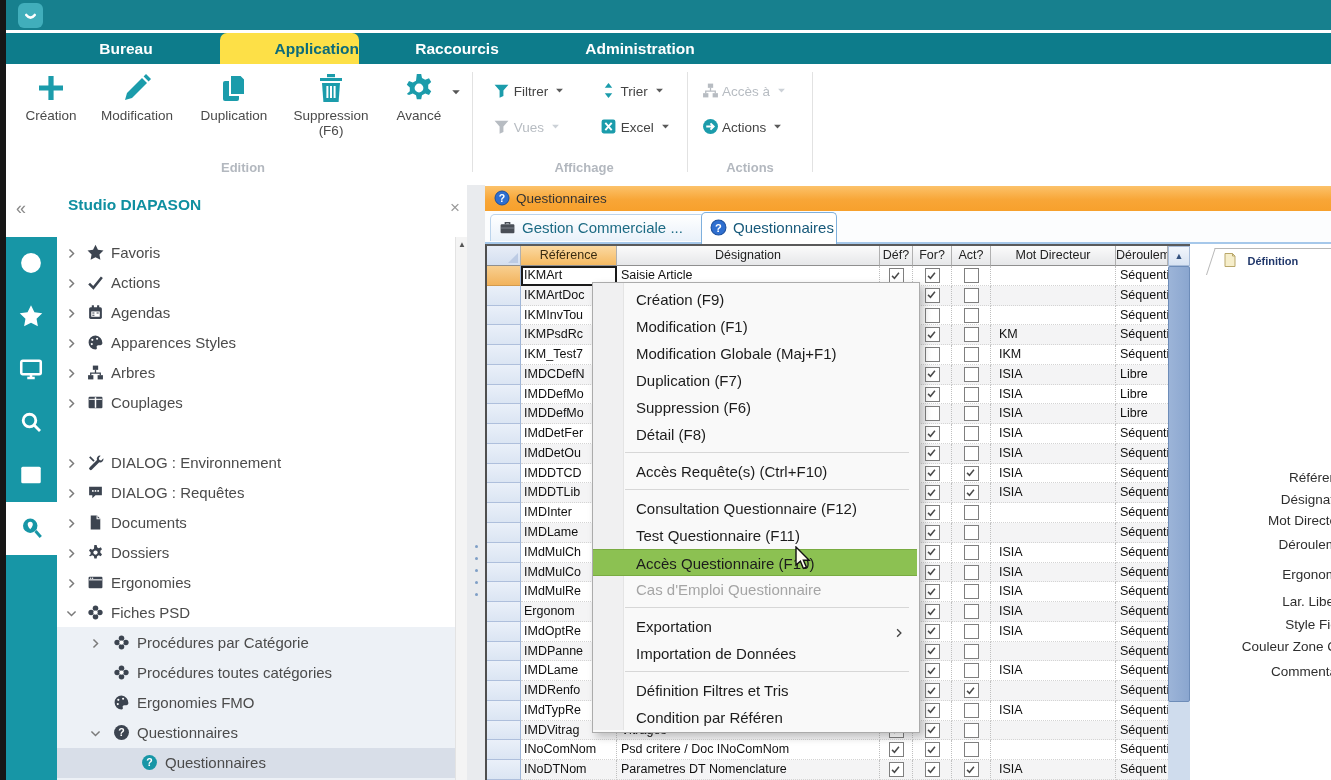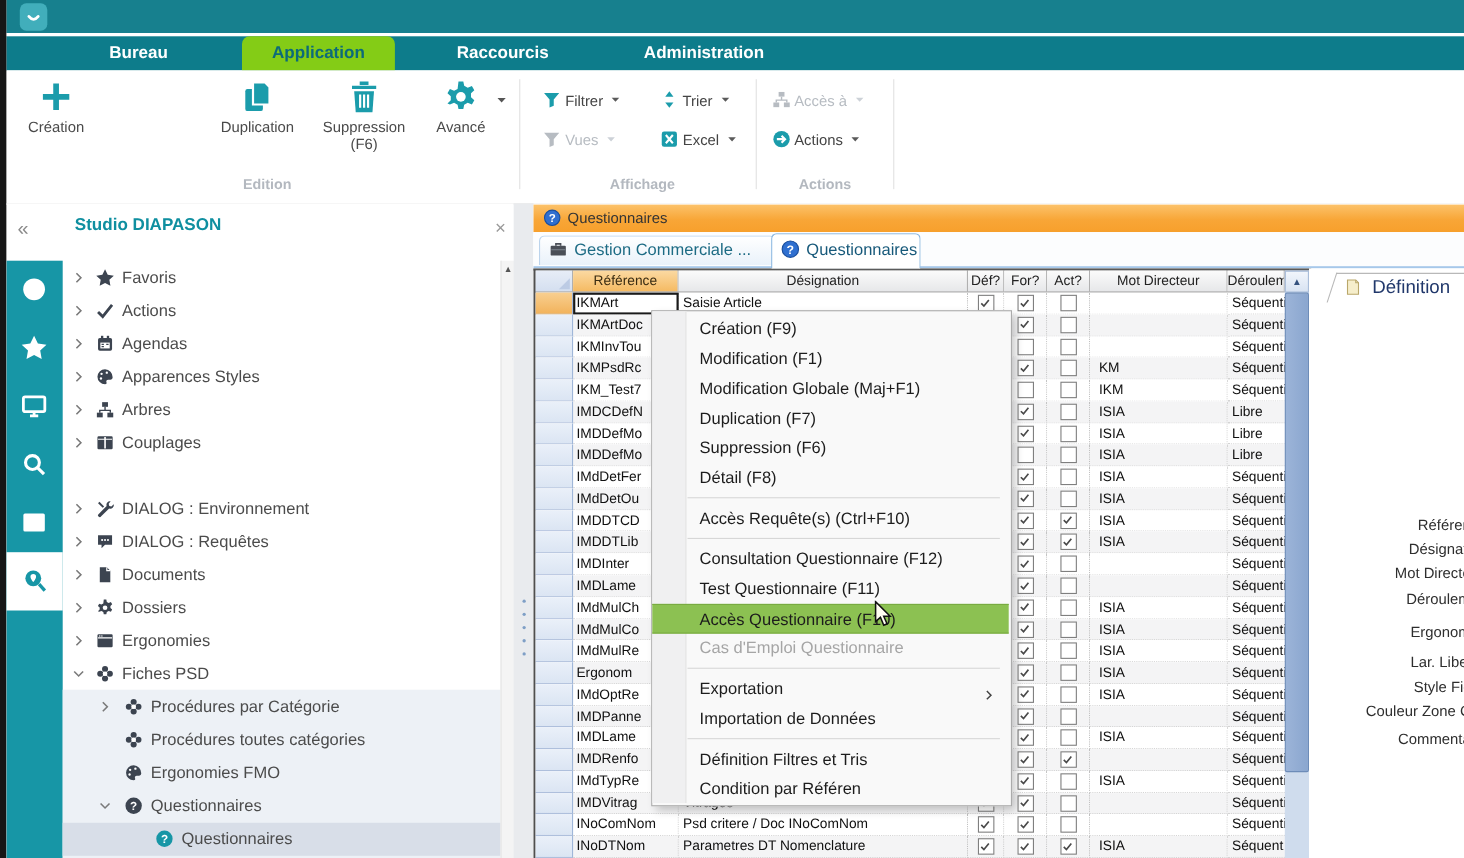--- a/index.html
+++ b/index.html
@@ -8,21 +8,21 @@
   .abs{position:absolute;}
   #edge-strip{left:0;top:0;width:6px;height:780px;background:#161616;}
   
   #titlebar{left:6px;top:0;width:1325px;height:30px;background:#17808e;}
   #app-icon{left:12px;top:3px;width:25px;height:25px;border-radius:6px;background:#41aebb;color:#fff;}
   #app-icon svg{width:17px;height:17px;margin:4px;}
   #title-sep{left:6px;top:30px;width:1325px;height:3px;background:#ffffff;}
   #tabbar{left:6px;top:33px;width:1325px;height:31px;background:#0d7c8b;}
   .ribbon-tab{position:absolute;top:0;height:31px;line-height:31px;text-align:center;
       color:#fff;font-size:15.5px;font-weight:bold;cursor:default;}
-  .ribbon-tab.active{background:#84cc16;color:#0c6b7a;border-radius:7px 7px 0 0;}
+  .ribbon-tab.active{background:#fde047;color:#0c6b7a;border-radius:7px 7px 0 0;text-align:right;}
   #ribbon{left:6px;top:64px;width:1325px;height:121px;background:#fff;border-bottom:1px solid #dcdcdc;}
   .rb-sep{position:absolute;top:8px;width:1px;height:100px;background:#e2e2e2;}
   .rb-group-label{position:absolute;top:96px;font-size:13px;color:#b3b8bf;text-align:center;font-weight:bold;}
   .big-btn{position:absolute;top:8px;text-align:center;color:#4a4a4a;font-size:13.5px;cursor:default;}
   .big-btn .bi{display:block;margin:0 auto 4px auto;width:32px;height:32px;color:#1b9cab;}
   .big-btn .bi svg{width:32px;height:32px;}
   .small-btn{position:absolute;height:22px;font-size:13.5px;color:#444;white-space:nowrap;cursor:default;}
   .small-btn .si{display:inline-block;width:17px;height:17px;vertical-align:-3px;color:#1b9cab;}
   .small-btn .si svg{width:17px;height:17px;}
   .small-btn .caret{display:inline-block;width:11px;height:11px;color:#5a5a5a;margin-left:6px;}
@@ -99,21 +99,21 @@
       color:#33517e;font-size:9px;text-align:center;line-height:18px;}
   #tbl-scroll .thumb{position:absolute;left:0;top:20px;width:22px;height:436px;
       background:linear-gradient(90deg,#9cb4d8,#8aa6cf);border:1px solid #6d8cb8;box-sizing:border-box;border-radius:2px;}
   
   #detail{position:absolute;left:705px;top:59px;width:141px;height:536px;background:#fff;}
   #def-tab-outline{position:absolute;left:16px;top:4px;width:130px;height:26px;
       border-top:1px solid #b8b8b8;border-left:1px solid #b8b8b8;transform:skewX(-18deg);transform-origin:bottom left;}
   #def-title-wrap{position:absolute;left:32px;top:7px;white-space:nowrap;}
   #def-title-wrap .pi{display:inline-block;width:16px;height:16px;vertical-align:-3px;margin-right:5px;}
   #def-title-wrap .pi svg{width:16px;height:16px;}
-  #def-title{font-size:17px;font-weight:normal;color:#21386b;display:inline;margin-top:12px;}
+  #def-title{font-size:11px;font-weight:bold;color:#21386b;display:inline;margin-top:12px;}
   .def-field{position:absolute;left:4px;width:143px;text-align:right;font-size:13.5px;color:#2e2e2e;white-space:nowrap;}
   
   #ctx-menu{left:592px;top:282px;width:326px;height:449px;background:#f9f9f9;border:1px solid #ababab;
       box-shadow:4px 4px 8px rgba(0,0,0,.22);z-index:50;}
   #ctx-gutter{position:absolute;left:0;top:0;width:30px;height:447px;background:#f0f0f1;border-right:1px solid #e4e4e4;}
   .mi{position:absolute;left:0;width:324px;height:27px;line-height:27px;font-size:15px;color:#1c1c1c;
       padding-left:43px;box-sizing:border-box;cursor:default;}
   .mi.hl{background:#8cc152;border-top:1px solid #79ab41;border-bottom:1px solid #79ab41;}
   .mi.disabled{color:#a5a5a5;}
   .mi .sub-arrow{position:absolute;right:12px;top:7px;width:12px;height:12px;color:#444;}
@@ -143,20 +143,27 @@
 
 <div id="ribbon" class="abs">
   <div id="edition-group"></div>
   <div id="affichage-group"></div>
   <div id="actions-group"></div>
 <div class="big-btn" style="left: 6px; width: 78px;">
       <span class="bi"><svg viewBox="0 0 16 16">
           <path d="M6.7 2h2.6v4.7H14v2.6H9.3V14H6.7V9.3H2V6.7h4.7z" fill="currentColor"></path>
         </svg></span>
       <div>Création</div>
+    </div>
+    <div class="big-btn" style="left: 81px; width: 100px;">
+      <span class="bi"><svg viewBox="0 0 16 16">
+          <path d="M2 14l1-3.5L10.5 3 13 5.5 5.5 13 2 14z" fill="currentColor"></path>
+          <path d="M11.3 2.2l1.2-1.2 2.5 2.5-1.2 1.2z" fill="currentColor"></path>
+        </svg></span>
+      <div>Modification</div>
     </div>
     <div class="big-btn" style="left: 182px; width: 92px;">
       <span class="bi"><svg viewBox="0 0 16 16">
           <rect x="2.5" y="4.5" width="8" height="10" rx="1" fill="currentColor"></rect>
           <path d="M6 1.5h5.5l2 2v8H6z" fill="currentColor" stroke="#fff"></path>
         </svg></span>
       <div>Duplication</div>
     </div>
     <div class="big-btn" style="left: 275px; width: 100px;">
       <span class="bi"><svg viewBox="0 0 16 16">

